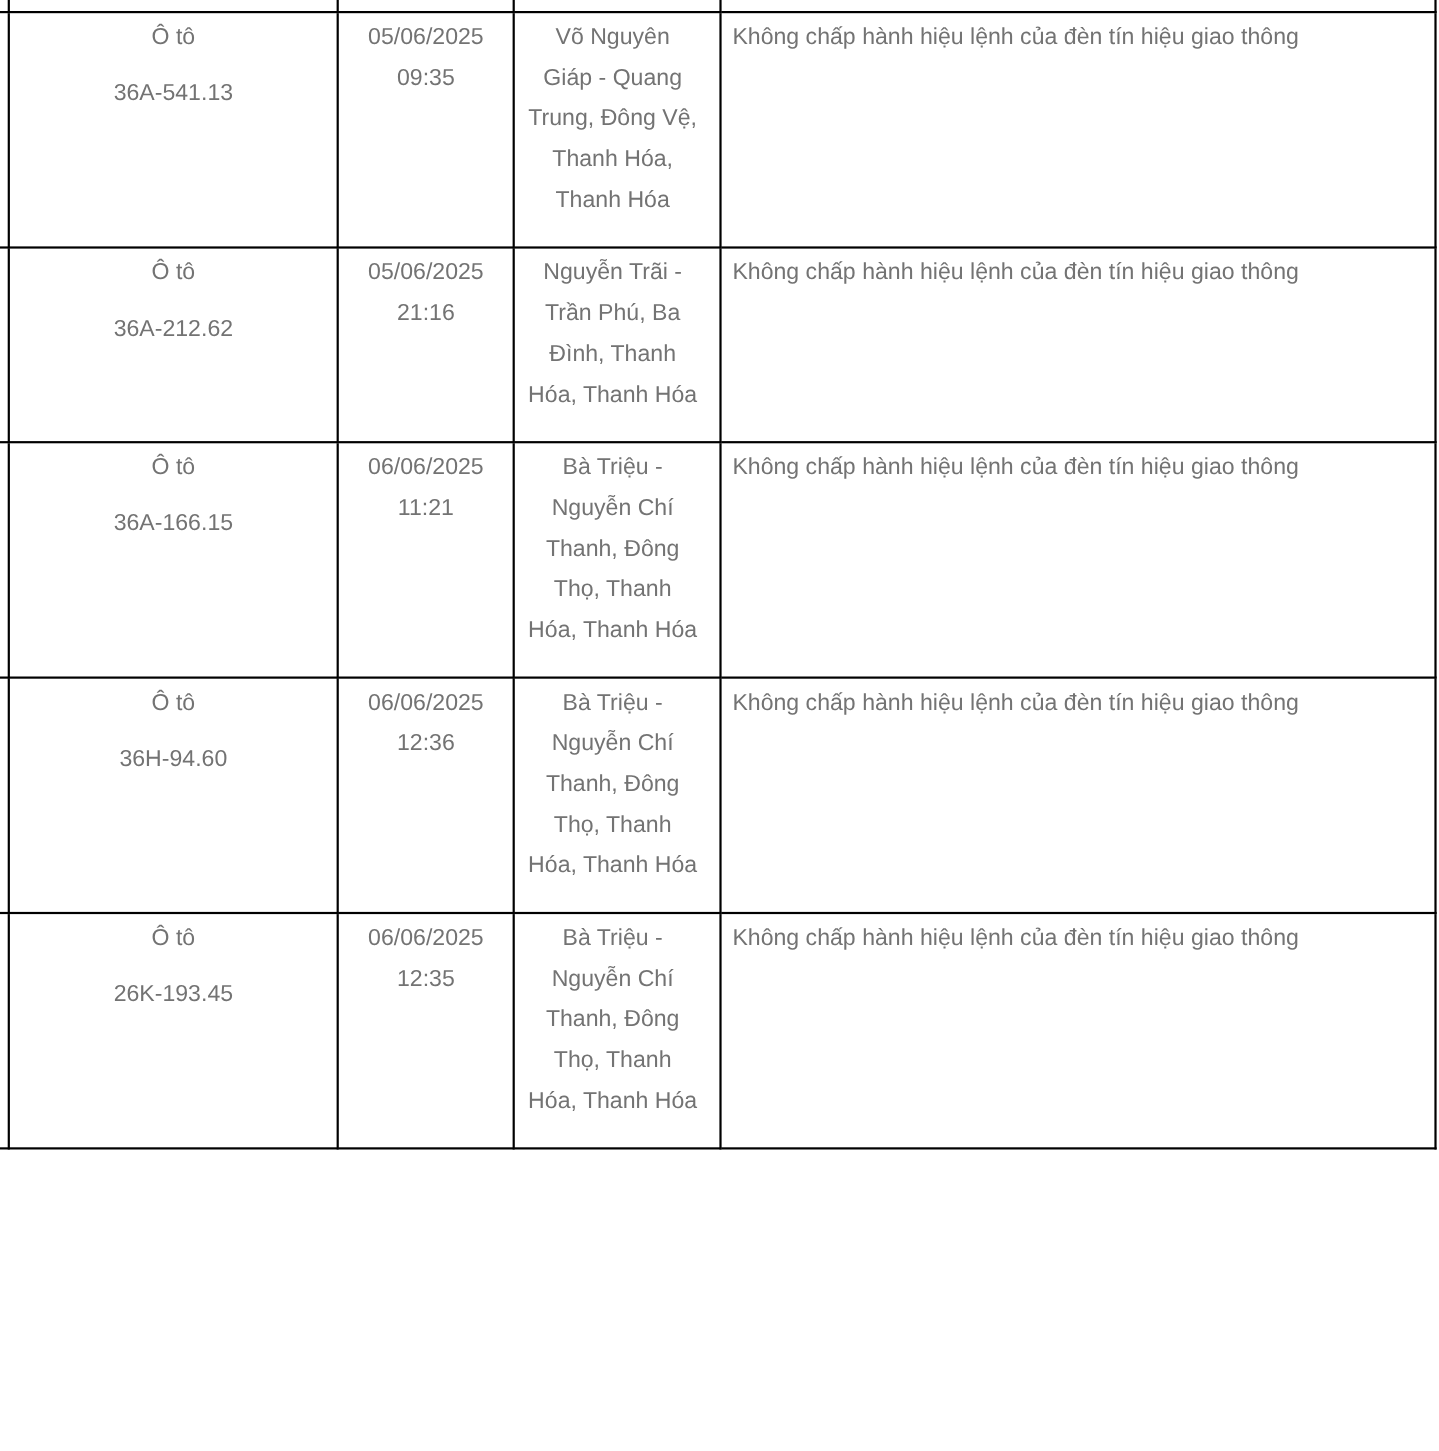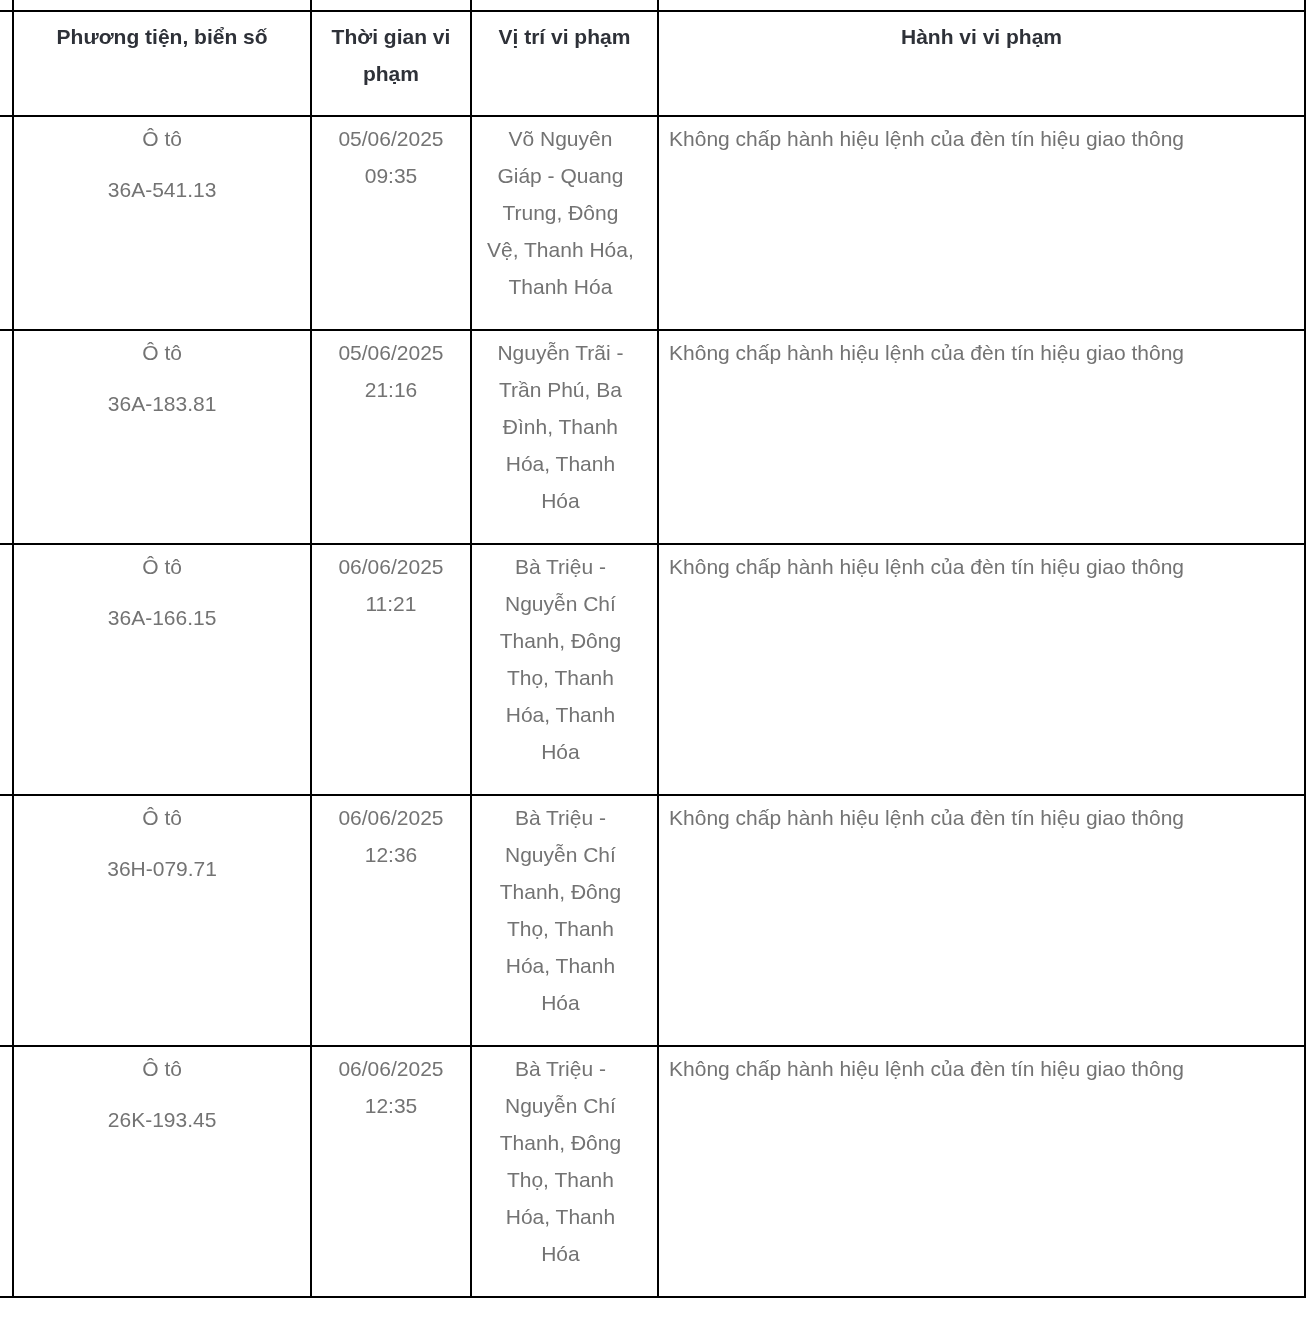--- a/index.html
+++ b/index.html
@@ -72,47 +72,40 @@
       <col class="c-behavior">
     </colgroup>
     <tbody>
       <tr class="clipped-row">
         <td></td>
         <td></td>
         <td></td>
         <td></td>
         <td></td>
       </tr>
-      <tr>
-        <th></th>
-        <th>Phương tiện, biển số</th>
-        <th>Thời gian vi phạm</th>
-        <th>Vị trí vi phạm</th>
-        <th>Hành vi vi phạm</th>
-      </tr>
     </tbody>
     <tbody id="table-body">
         <tr>
     <td></td>
     <td class="cell cell-vehicle">
       <span class="vehicle-line">Ô tô</span>
       <span class="vehicle-line plate-line">36A-541.13</span>
     </td>
     <td class="cell cell-datetime">
       <span class="date-line">05/06/2025</span>
       <span class="time-line">09:35</span>
     </td>
     <td class="cell cell-location">Võ Nguyên Giáp - Quang Trung, Đông Vệ, Thanh Hóa, Thanh Hóa</td>
     <td class="cell cell-violation">Không chấp hành hiệu lệnh của đèn tín hiệu giao thông</td>
   </tr>
         <tr>
     <td></td>
     <td class="cell cell-vehicle">
       <span class="vehicle-line">Ô tô</span>
-      <span class="vehicle-line plate-line">36A-183.81</span>
+      <span class="vehicle-line plate-line">36A-212.62</span>
     </td>
     <td class="cell cell-datetime">
       <span class="date-line">05/06/2025</span>
       <span class="time-line">21:16</span>
     </td>
     <td class="cell cell-location">Nguyễn Trãi - Trần Phú, Ba Đình, Thanh Hóa, Thanh Hóa</td>
     <td class="cell cell-violation">Không chấp hành hiệu lệnh của đèn tín hiệu giao thông</td>
   </tr>
         <tr>
     <td></td>
@@ -124,21 +117,21 @@
       <span class="date-line">06/06/2025</span>
       <span class="time-line">11:21</span>
     </td>
     <td class="cell cell-location">Bà Triệu - Nguyễn Chí Thanh, Đông Thọ, Thanh Hóa, Thanh Hóa</td>
     <td class="cell cell-violation">Không chấp hành hiệu lệnh của đèn tín hiệu giao thông</td>
   </tr>
         <tr>
     <td></td>
     <td class="cell cell-vehicle">
       <span class="vehicle-line">Ô tô</span>
-      <span class="vehicle-line plate-line">36H-079.71</span>
+      <span class="vehicle-line plate-line">36H-94.60</span>
     </td>
     <td class="cell cell-datetime">
       <span class="date-line">06/06/2025</span>
       <span class="time-line">12:36</span>
     </td>
     <td class="cell cell-location">Bà Triệu - Nguyễn Chí Thanh, Đông Thọ, Thanh Hóa, Thanh Hóa</td>
     <td class="cell cell-violation">Không chấp hành hiệu lệnh của đèn tín hiệu giao thông</td>
   </tr>
         <tr>
     <td></td>

